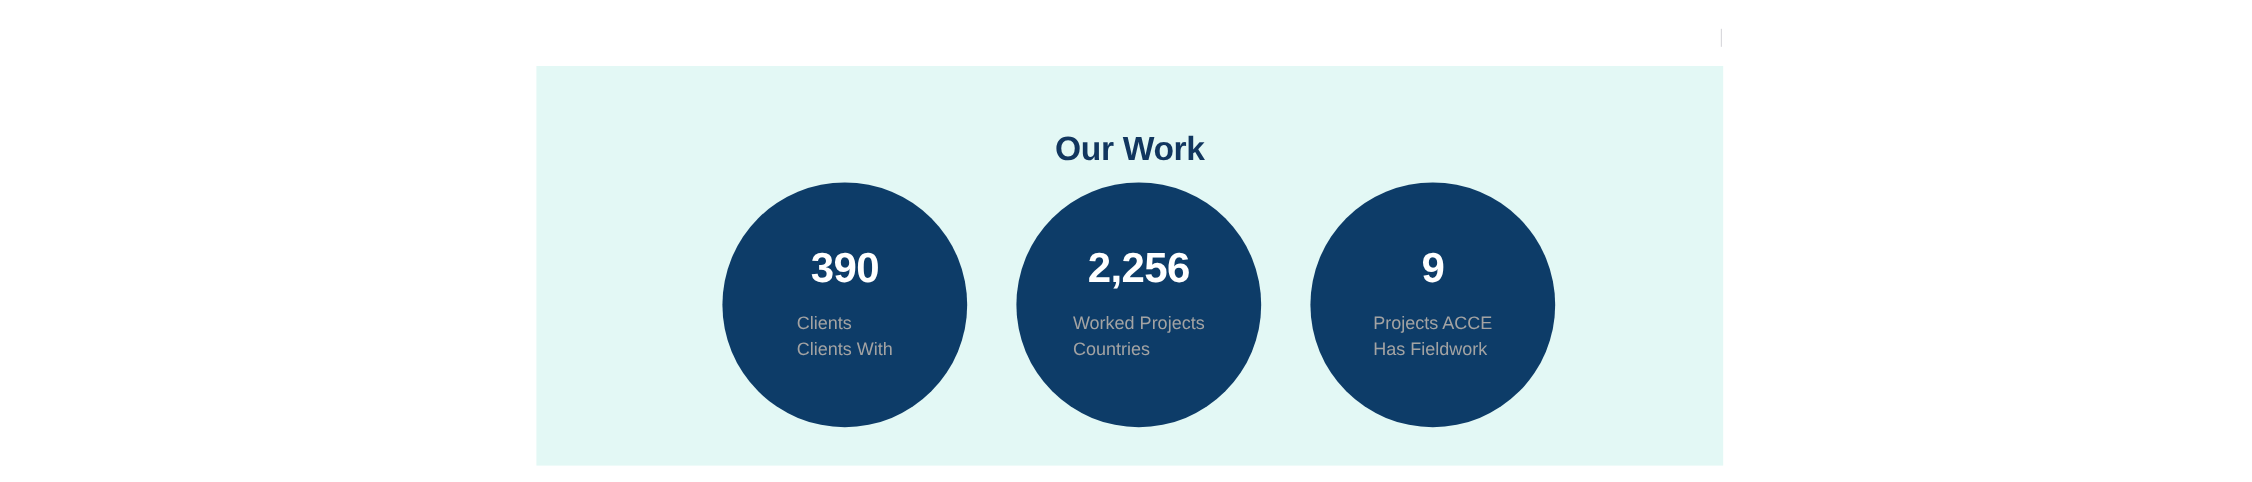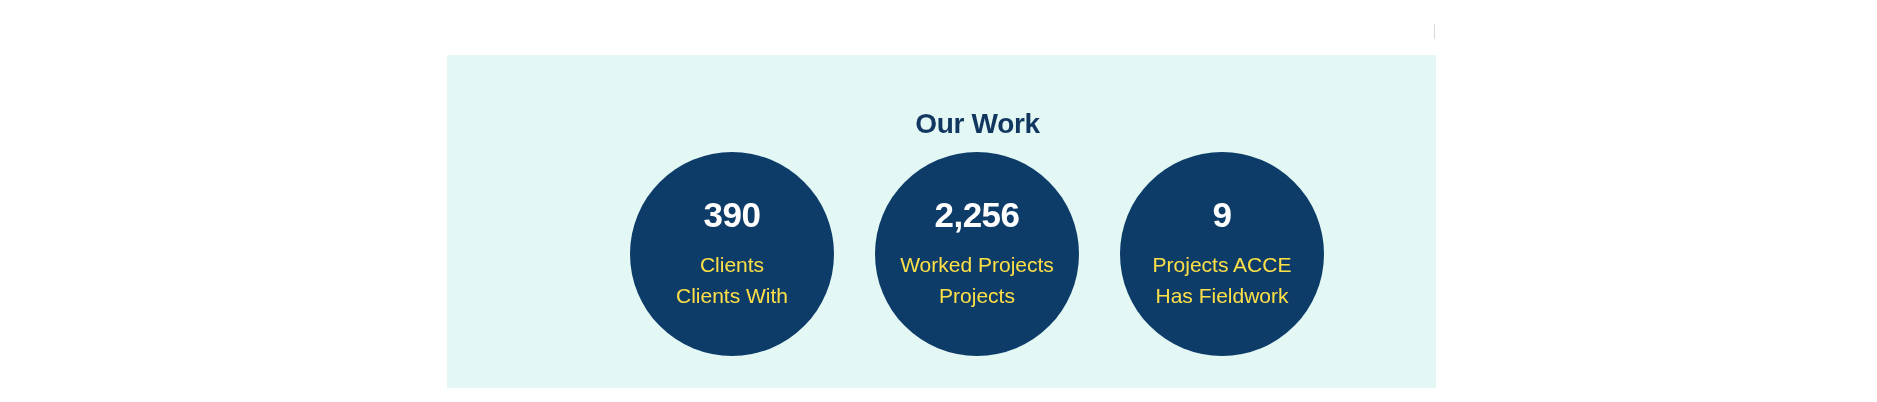--- a/index.html
+++ b/index.html
@@ -39,36 +39,34 @@
     position: absolute;
     left: 0;
     top: 31px;
     width: 989px;
     text-align: center;
     font-size: 28px;
     font-weight: bold;
     letter-spacing: -0.3px;
     color: #11365f;
     line-height: 1.1;
-    padding-left: 36px;
   }
 
   #stats-row {
     position: absolute;
     left: 0;
     top: 97px;
     width: 989px;
     height: 210px;
     display: flex;
     justify-content: center;
     align-items: flex-start;
     gap: 41px;
     padding-left: 15px;
     box-sizing: border-box;
-    margin-left: 28px;
   }
 
   .stat-circle {
     width: 204px;
     height: 204px;
     border-radius: 50%;
     background: #0d3c68;
     display: flex;
     flex-direction: column;
     align-items: center;
@@ -80,24 +78,23 @@
   .stat-value {
     font-size: 35px;
     font-weight: bold;
     color: #ffffff;
     line-height: 1;
     letter-spacing: -0.5px;
     margin-bottom: 18px;
   }
 
   .stat-label {
-    font-size: 21px;
-    color: #fde047;
+    font-size: 15px;
+    color: #a3a3a3;
     line-height: 1.45;
-    text-align: center;
     font-weight: normal;
     padding: 0 10px;
     max-width: 180px;
   }
 </style>
 </head>
 <body>
 
 <div id="top-tick"></div>
 
@@ -112,21 +109,21 @@
       <div class="stat-label">
         <span>Clients</span><br>
         <span>Clients With</span>
       </div>
     </div>
 
     <div class="stat-circle">
       <div class="stat-value">2,256</div>
       <div class="stat-label">
         <span>Worked Projects</span><br>
-        <span>Projects</span>
+        <span>Countries</span>
       </div>
     </div>
 
 
     <div class="stat-circle">
       <div class="stat-value">9</div>
       <div class="stat-label">
         <span>Projects ACCE</span><br>
         <span>Has Fieldwork</span>
       </div>

